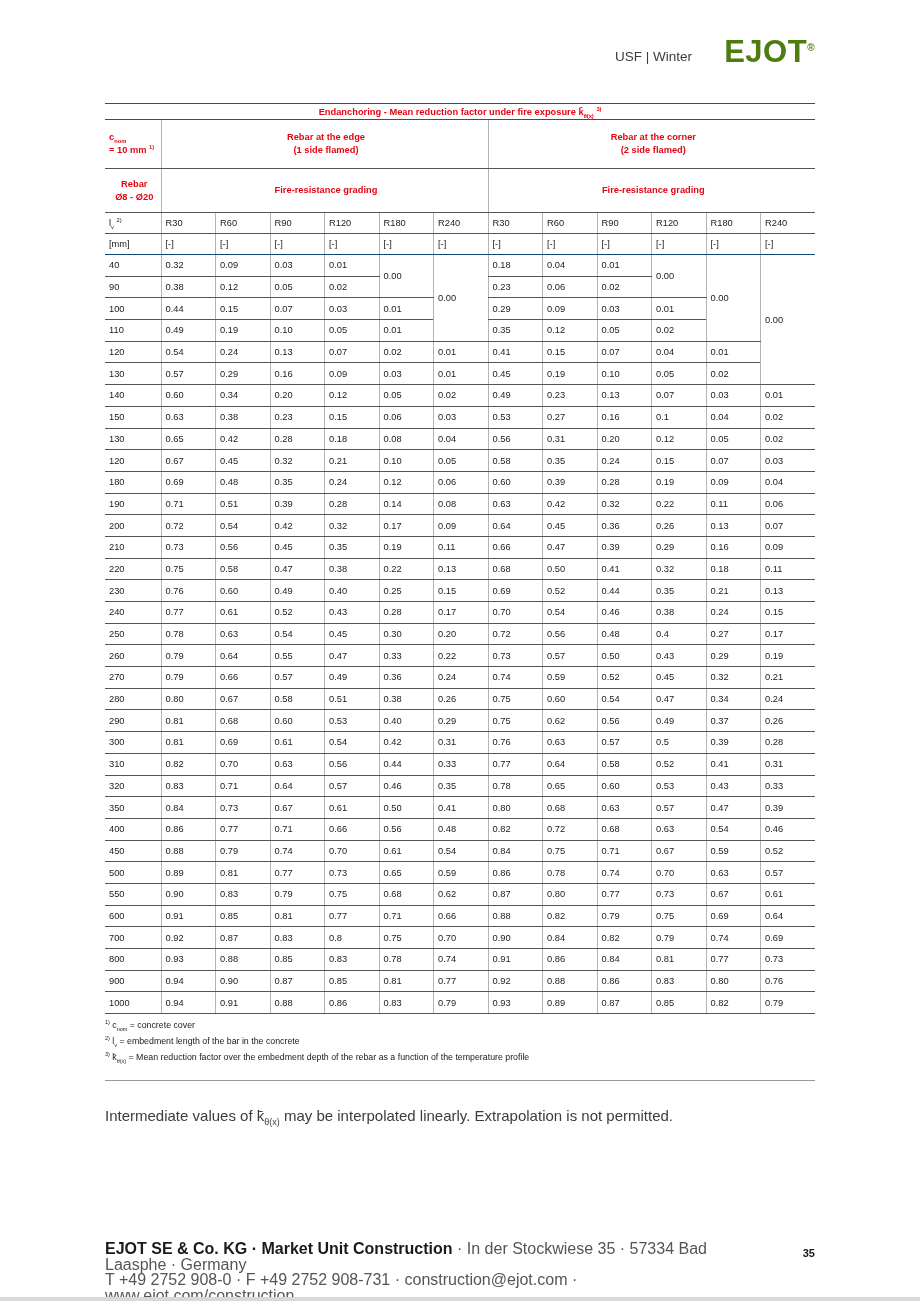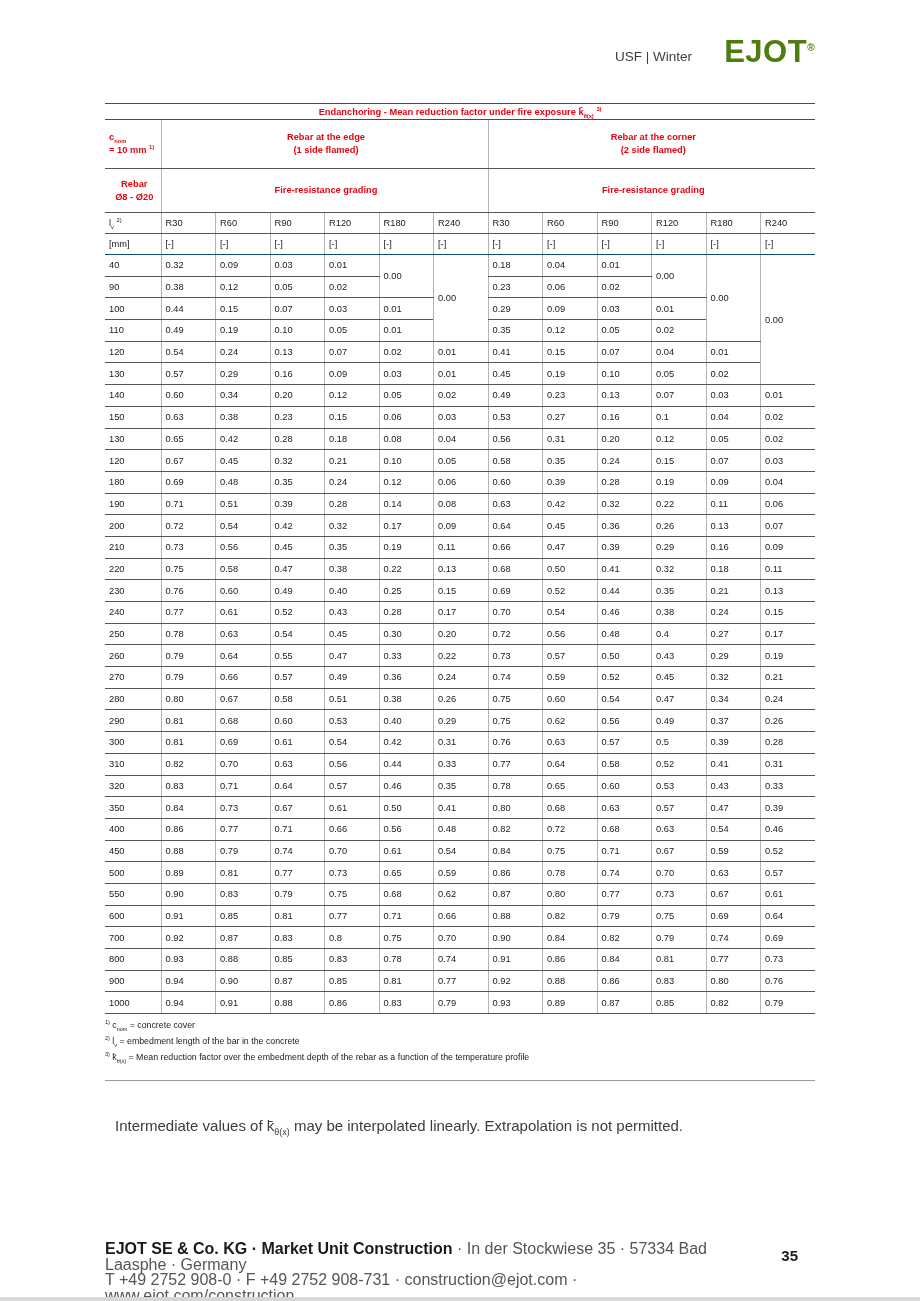--- a/index.html
+++ b/index.html
@@ -27,27 +27,27 @@
   tr.rlabel-row th{height:21px;border-bottom:1px solid #555;}
   tr.unit-row th{height:21px;border-bottom:1px solid #0c4a6e;}
   tbody th,tbody td{height:21.7px;border-bottom:1px solid #555;}
   .vb{border-left:1px solid #b4b4b4;}
 
   
   .footnotes{position:absolute;left:105px;top:1020px;width:710px;font-size:8.8px;color:#1a1a1a;border-bottom:1px solid #9a9a9a;padding-bottom:12px;}
   .footnotes .fn{margin:0 0 5px 0;line-height:11px;}
 
   
-  .note{position:absolute;left:105px;top:1106px;width:710px;font-size:15px;color:#3c3c3c;margin:10px;line-height:20px;}
+  .note{position:absolute;left:105px;top:1106px;width:710px;font-size:15px;color:#3c3c3c;margin:0;line-height:20px;}
   .note sub{font-size:.6em;}
 
   
   .footer{position:absolute;left:105px;top:1241px;width:620px;font-size:16px;color:#555;line-height:15.5px;}
   .footer .b{font-weight:bold;color:#1a1a1a;}
-  .pageno{position:absolute;right:122px;top:1247px;font-size:15px;font-weight:bold;color:#1a1a1a;}
+  .pageno{position:absolute;right:105px;top:1247px;font-size:11px;font-weight:bold;color:#1a1a1a;}
 
   .bottom-strip{position:absolute;left:0;bottom:0;width:920px;height:4px;background:#d8d8d8;}
 </style>
 </head>
 <body>
 
 <div class="page">
 
   <span class="hdr-label">USF | Winter</span>
   <div class="logo"><span>EJOT</span><sup>®</sup></div>

